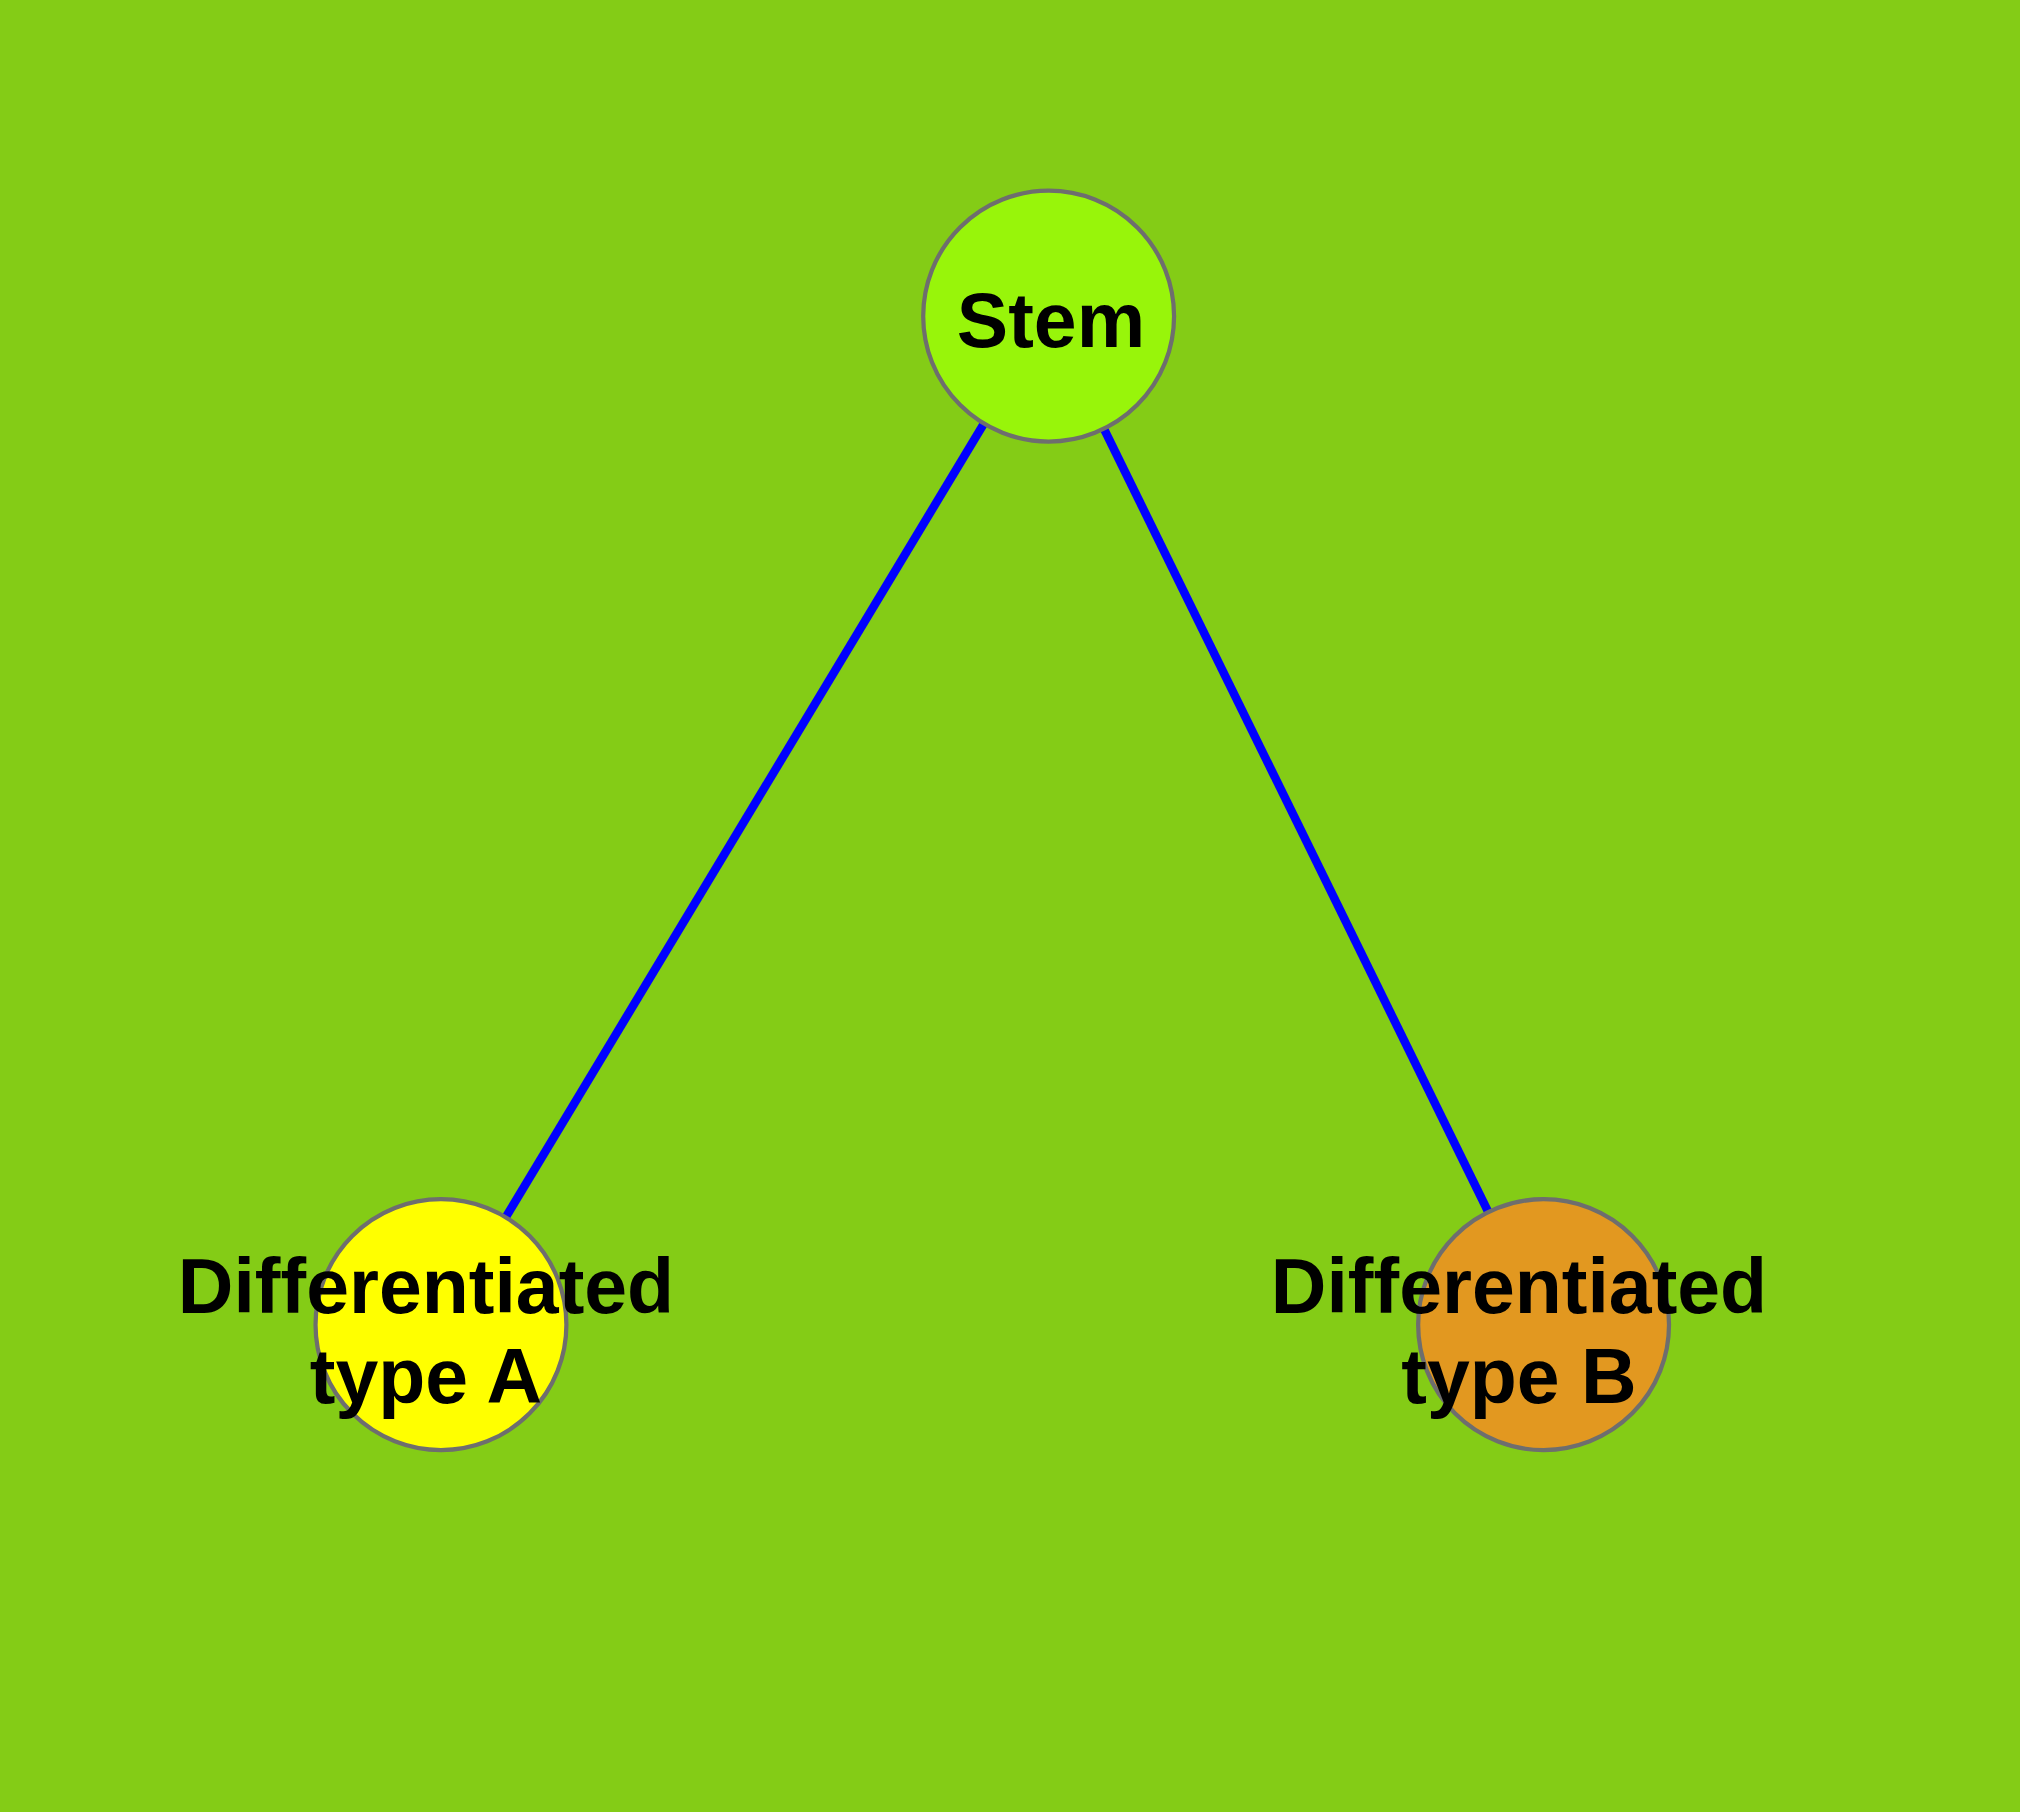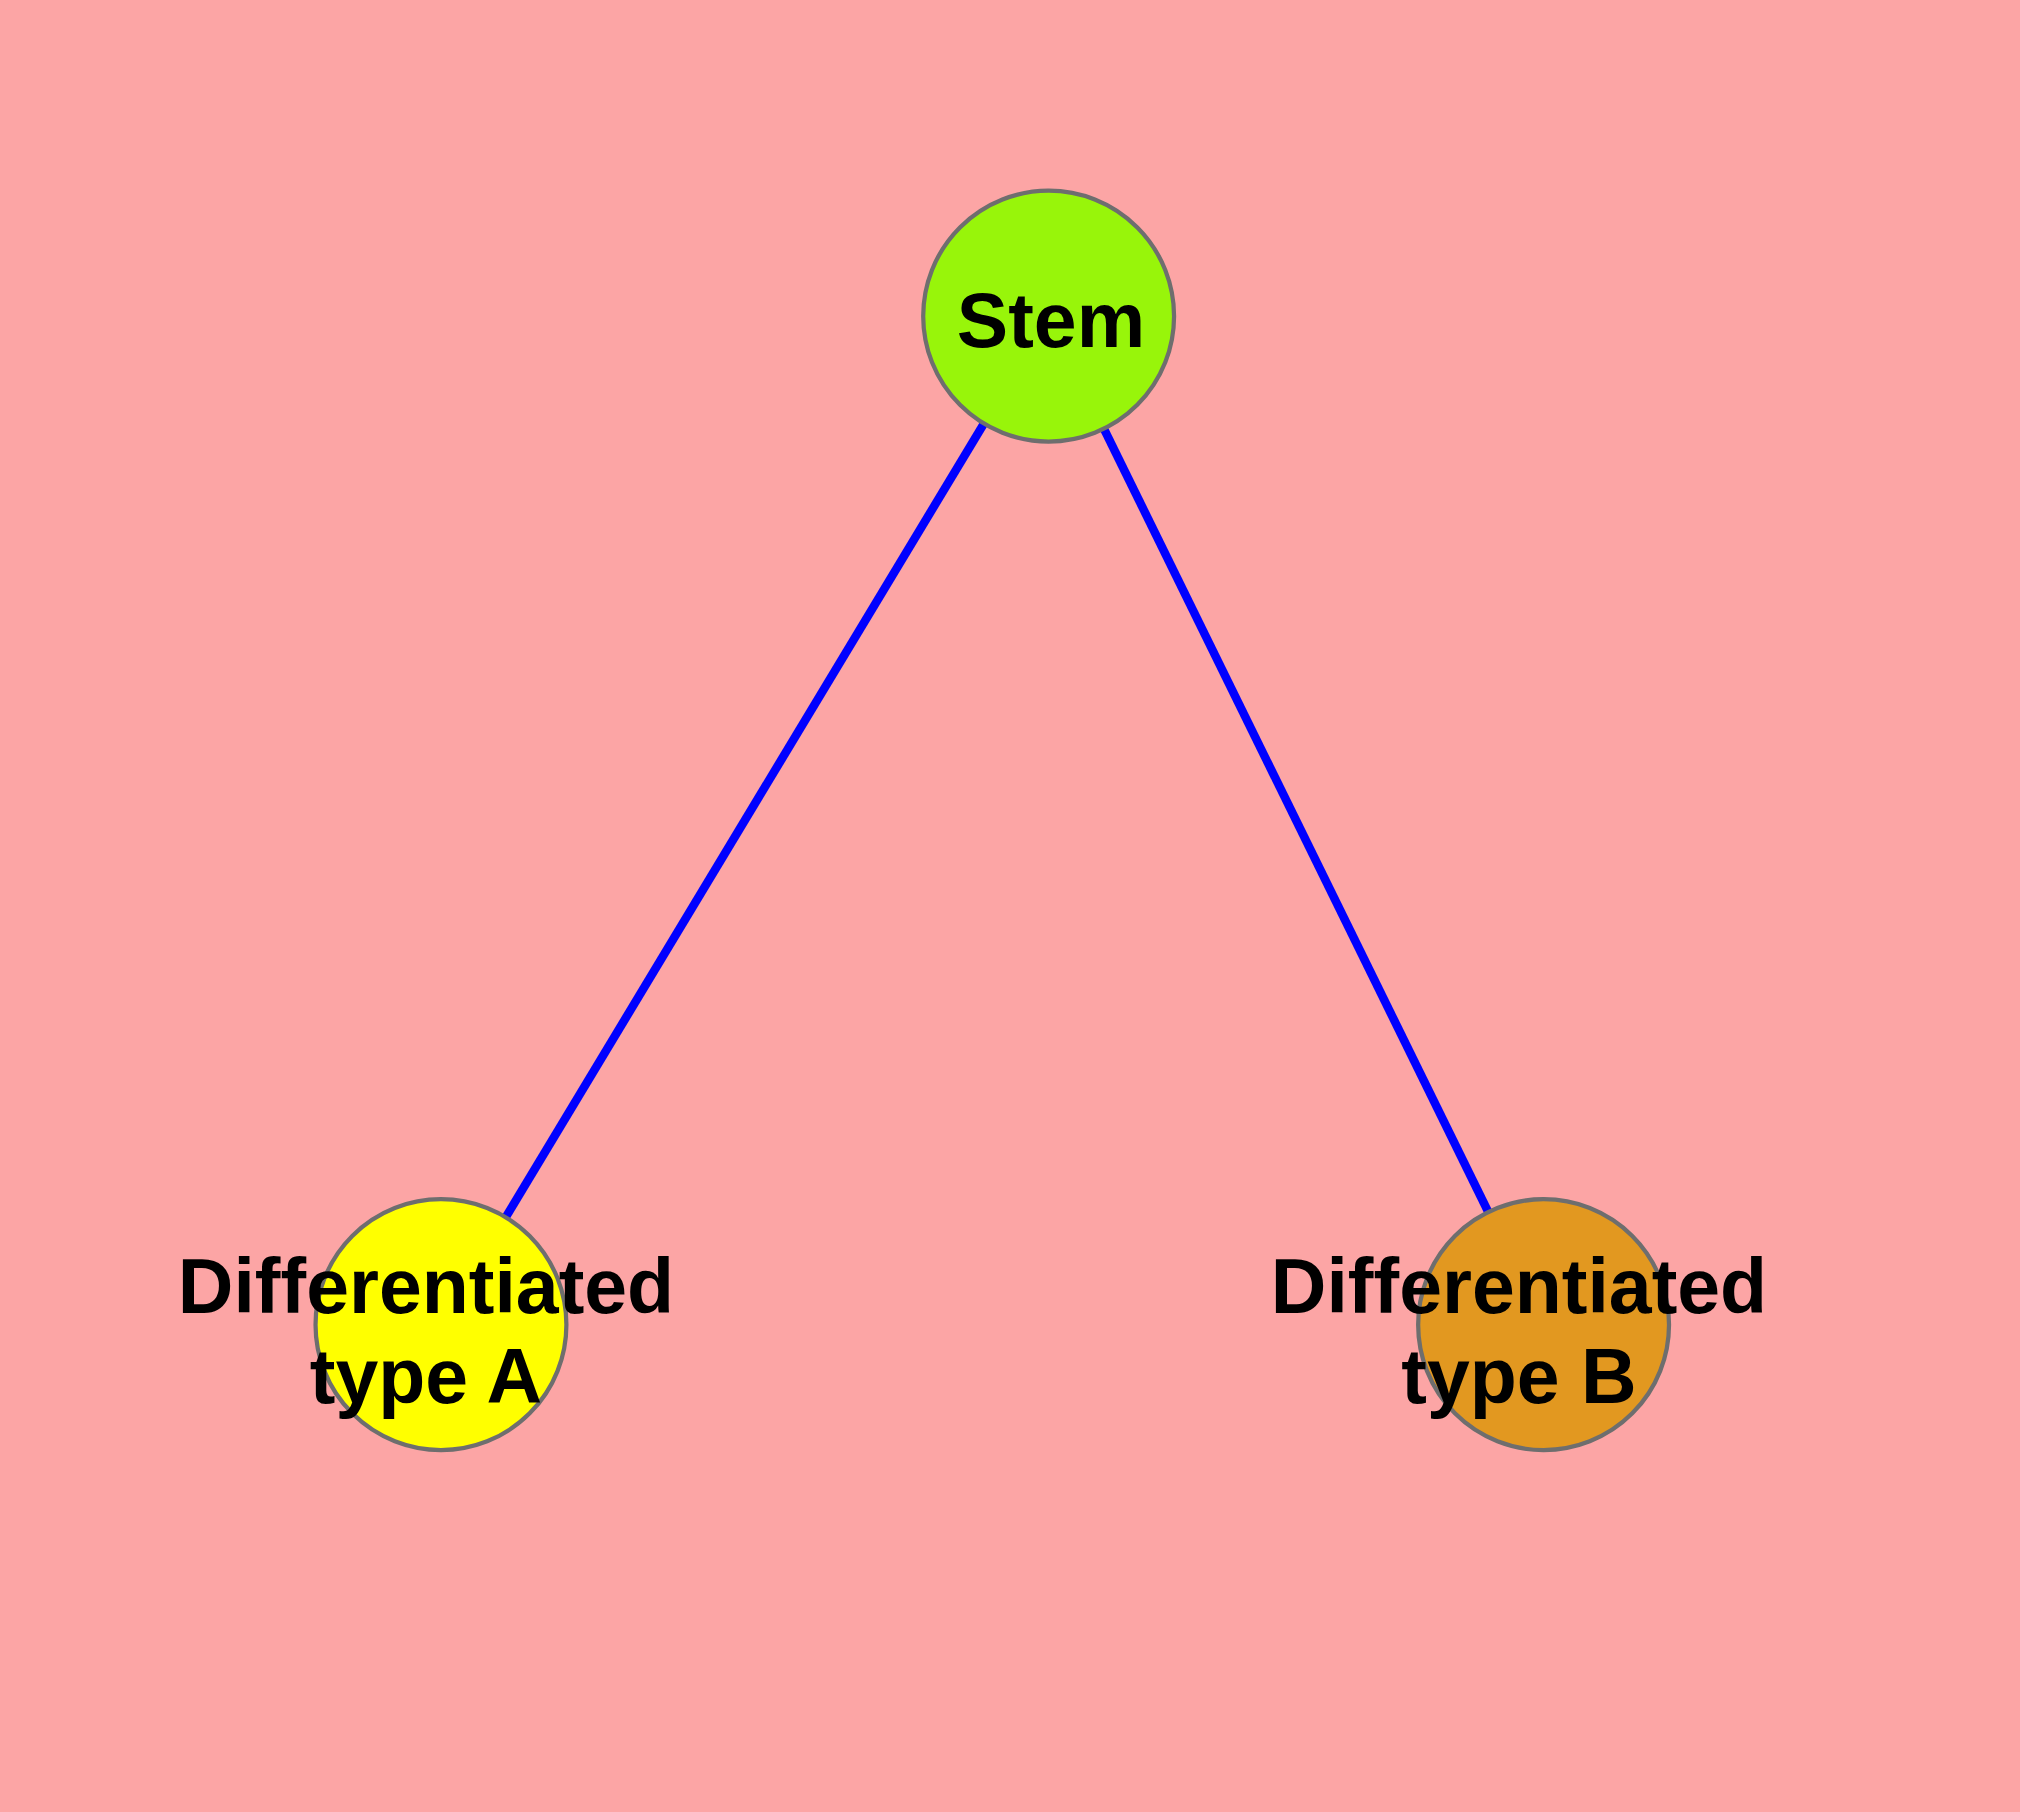--- a/index.html
+++ b/index.html
@@ -4,21 +4,21 @@
 <style>
   html, body {
     margin: 0;
     padding: 0;
     background: #ffffff;
   }
   .canvas {
     position: relative;
     width: 2021px;
     height: 1812px;
-    background: #fca5a5;
+    background: #84cc16;
     overflow: hidden;
     font-family: "Liberation Sans", "DejaVu Sans", sans-serif;
   }
   .graph-svg {
     position: absolute;
     left: 0;
     top: 0;
     width: 2021px;
     height: 1812px;
     display: block;

